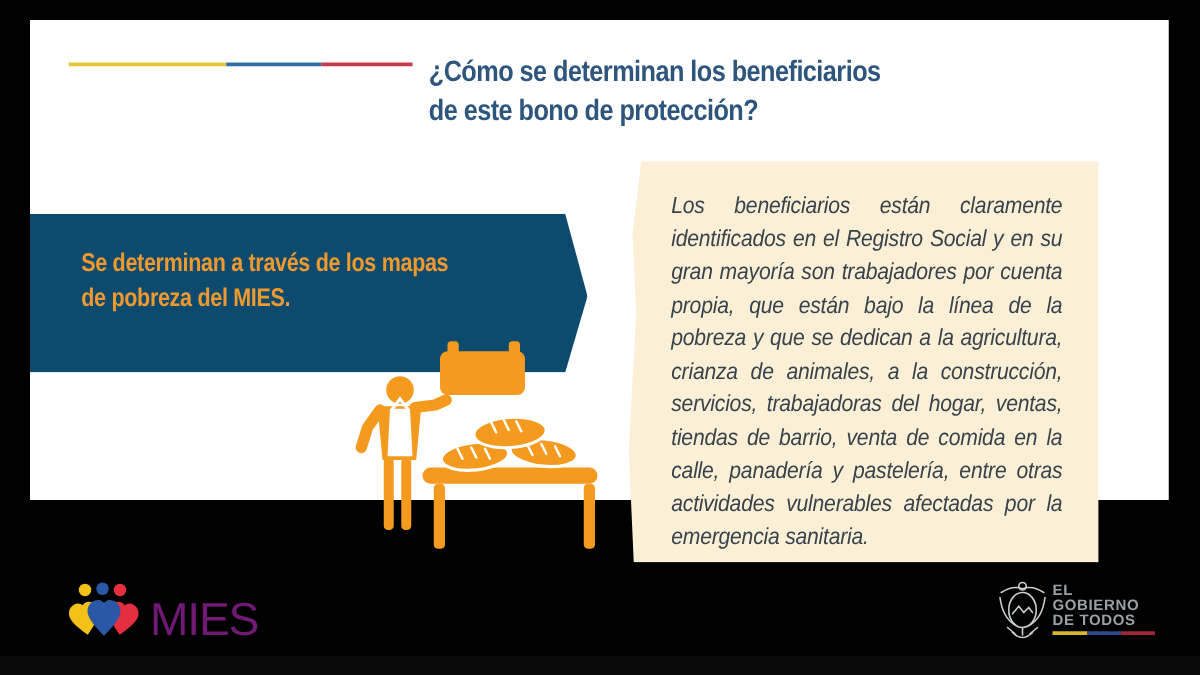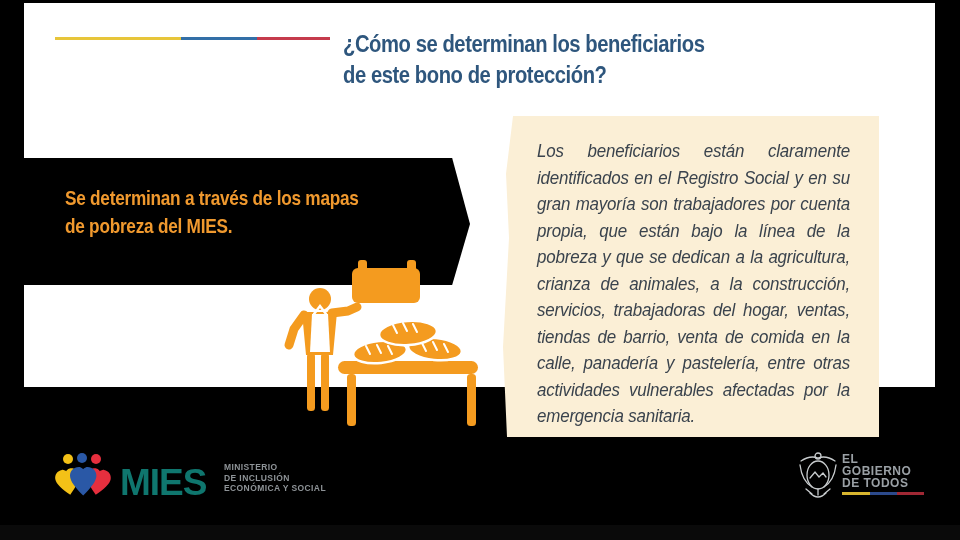--- a/index.html
+++ b/index.html
@@ -1,42 +1,42 @@
 <!DOCTYPE html>
 <html><head>
 <meta charset="utf-8">
 <style>
   html,body { margin:0; padding:0; background:#000; }
   .stage {
     position:relative; width:960px; height:540px; background:#000;
     overflow:hidden; font-family:"Liberation Sans", sans-serif;
   }
   .canvas {
-    position:absolute; left:24px; top:3px; width:911px; height:384px;
+    position:absolute; left:24px; top:16px; width:911px; height:384px;
     background:#ffffff;
   }
   .bottom-strip { position:absolute; left:0; top:525px; width:960px; height:15px; background:#0a0a0a; }
 
   
   .tricolor { position:absolute; left:31px; top:34px; width:275px; height:3px; display:flex; }
   .tricolor .y { width:126px; background:#e7c53a; }
   .tricolor .b { width:76px;  background:#336fa7; }
   .tricolor .r { width:73px;  background:#c53b4c; }
 
   
   .title {
     position:absolute; left:319px; top:26px; color:#2e567d;
     font-size:23.5px; font-weight:bold; line-height:31px; letter-spacing:-0.5px;
     transform:scaleX(0.86); transform-origin:left top; white-space:nowrap;
   }
 
   
   .banner {
     position:absolute; left:0; top:155px; width:446px; height:127px;
-    background:#000000;
+    background:#0c4a6e;
     clip-path: polygon(0 0, 96% 0, 100% 52%, 96% 100%, 0 100%);
   }
   .banner-text {
     position:absolute; left:41px; top:26px; color:#f0992e;
     font-size:20.5px; font-weight:bold; line-height:28px; letter-spacing:-0.3px;
     transform:scaleX(0.84); transform-origin:left top; white-space:nowrap;
   }
 
   
   .info-box {
@@ -51,22 +51,22 @@
     text-align:justify; letter-spacing:-0.2px;
     transform:scaleX(0.915); transform-origin:left top;
   }
 
   
   .vendor { position:absolute; left:256px; top:252px; width:210px; height:178px; }
 
   
   .mies-hearts { position:absolute; left:30px; top:448px; width:60px; height:58px; }
   .mies-word {
-    position:absolute; left:96px; top:459px; color:#0f766e;
-    font-size:37px; font-weight:bold; letter-spacing:-1px;
+    position:absolute; left:96px; top:459px; color:#701a75;
+    font-size:37px; font-weight:normal; letter-spacing:-1px;
   }
   .ministry {
     position:absolute; left:200px; top:459px; color:#8e9397;
     font-size:8.5px; line-height:10.5px; letter-spacing:0.4px; font-weight:bold;
   }
 
   
   .crest { position:absolute; left:774px; top:446px; width:40px; height:56px; }
   .gob-text {
     position:absolute; left:818px; top:450px; color:#9aa0a5;
@@ -141,25 +141,20 @@
 
     <svg class="mies-hearts" viewBox="0 0 60 56" xmlns="http://www.w3.org/2000/svg">
       <circle cx="14" cy="7" r="5" fill="#f3c117"></circle>
       <circle cx="28" cy="6" r="5" fill="#2a58a6"></circle>
       <circle cx="42" cy="7" r="5" fill="#e62f3e"></circle>
       <path d="M12,26 C5,19 0,13 0,8 C0,3.5 3.5,0 8,0 C10,0 12,2 12,2 C12,2 14,0 16,0 C20.5,0 24,3.5 24,8 C24,13 19,19 12,26 Z" transform="translate(2,17) rotate(-10 12 13)" fill="#f3c117"></path>
       <path d="M12,26 C5,19 0,13 0,8 C0,3.5 3.5,0 8,0 C10,0 12,2 12,2 C12,2 14,0 16,0 C20.5,0 24,3.5 24,8 C24,13 19,19 12,26 Z" transform="translate(32,17) rotate(10 12 13)" fill="#e62f3e"></path>
       <path d="M12,26 C5,19 0,13 0,8 C0,3.5 3.5,0 8,0 C10,0 12,2 12,2 C12,2 14,0 16,0 C20.5,0 24,3.5 24,8 C24,13 19,19 12,26 Z" transform="translate(16,15) scale(1.1)" fill="#2a58a6"></path>
     </svg>
     <div class="mies-word">MIES</div>
-    <div class="ministry">
-      <div>MINISTERIO</div>
-      <div>DE INCLUSIÓN</div>
-      <div>ECONÓMICA Y SOCIAL</div>
-    </div>
 
     <svg class="crest" viewBox="0 0 40 56" xmlns="http://www.w3.org/2000/svg" fill="none" stroke="#c8ccce" stroke-width="1.3" stroke-linecap="round">
       <circle cx="20" cy="7" r="3"></circle>
       <path d="M3,12 Q12,6 20,9 M37,12 Q28,6 20,9"></path>
       <ellipse cx="20" cy="26" rx="11" ry="14"></ellipse>
       <path d="M2,16 Q4,32 14,38 M38,16 Q36,32 26,38"></path>
       <path d="M12,29 L17,23 L21,28 L25,24 L28,28"></path>
       <path d="M20,40 L20,46 M12,44 Q20,52 28,44"></path>
       <path d="M8,40 L14,45 M32,40 L26,45"></path>
     </svg>

